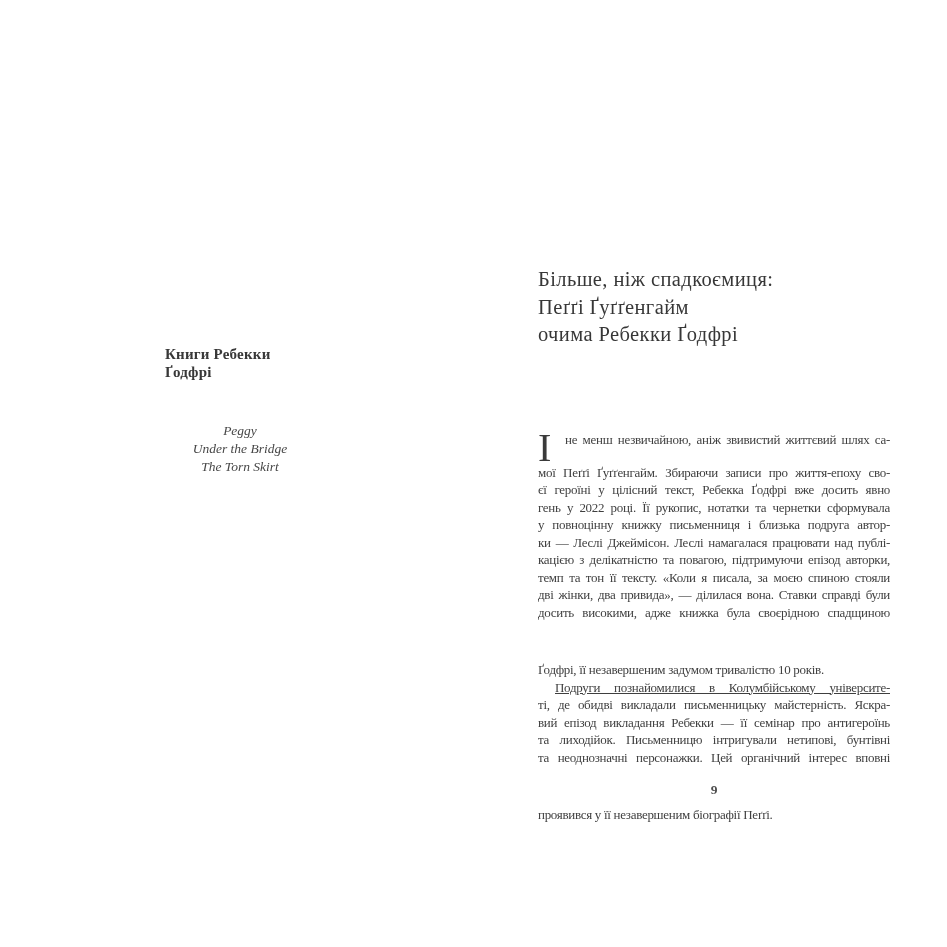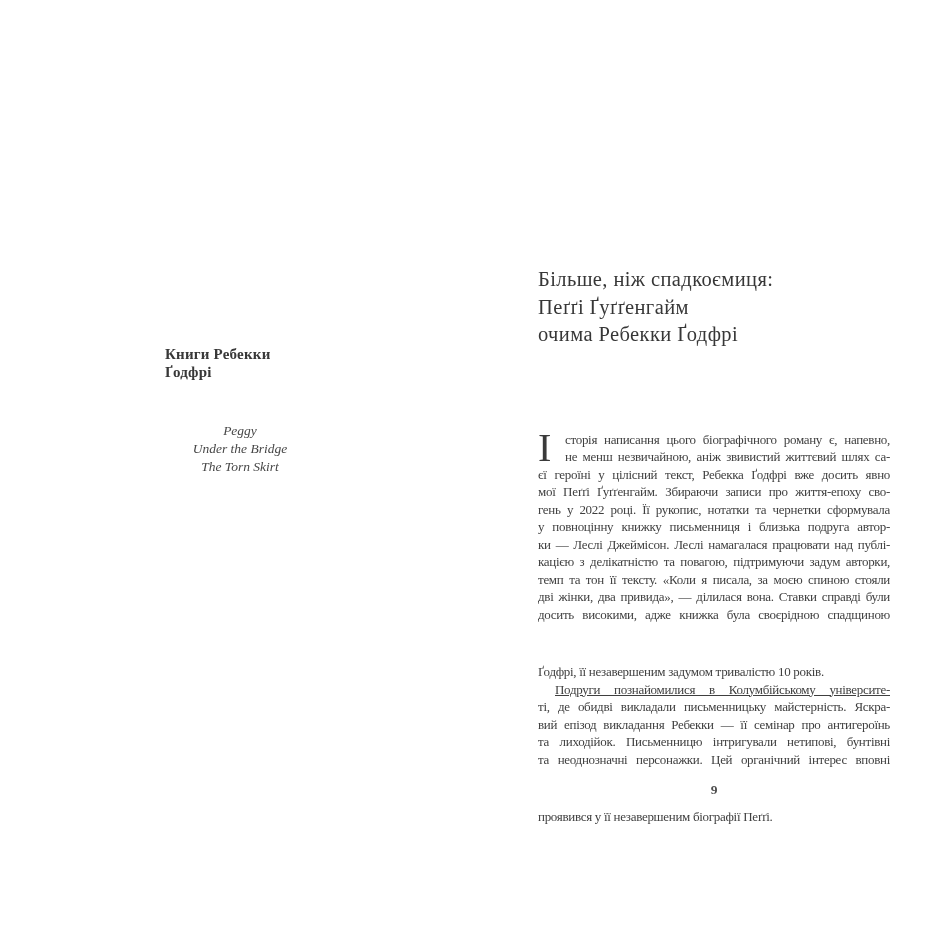--- a/index.html
+++ b/index.html
@@ -72,31 +72,30 @@
     <div class="chapter-title">
         <div class="title-line">Більше, ніж спадкоємиця:</div>
         <div class="title-line">Пеґґі Ґуґґенгайм</div>
         <div class="title-line">очима Ребекки Ґодфрі</div>
       </div>
 
     <div class="body-text">
       <div class="p1-top">
         <div class="drop-cap">І</div>
         <div class="beside jlgroup">
-            <div class="jl">сторія написання цього біографічного роману є, напевно,</div>
             <div class="jl">не менш незвичайною, аніж звивистий життєвий шлях са-</div>
           </div>
       </div>
       <div class="endpara">
+          <div class="jl">мої Пеґґі Ґуґґенгайм. Збираючи записи про життя-епоху сво-</div>
           <div class="jl">єї героїні у цілісний текст, Ребекка Ґодфрі вже досить явно</div>
-          <div class="jl">мої Пеґґі Ґуґґенгайм. Збираючи записи про життя-епоху сво-</div>
           <div class="jl">гень у 2022 році. Її рукопис, нотатки та чернетки сформувала</div>
           <div class="jl">у повноцінну книжку письменниця і близька подруга автор-</div>
           <div class="jl">ки — Леслі Джеймісон. Леслі намагалася працювати над публі-</div>
-          <div class="jl">кацією з делікатністю та повагою, підтримуючи задум авторки,</div>
+          <div class="jl">кацією з делікатністю та повагою, підтримуючи епізод авторки,</div>
           <div class="jl">темп та тон її тексту. «Коли я писала, за моєю спиною стояли</div>
           <div class="jl">дві жінки, два привида», — ділилася вона. Ставки справді були</div>
           <div class="jl">досить високими, адже книжка була своєрідною спадщиною</div>
           <div class="jl">Ґодфрі, її незавершеним задумом тривалістю 10 років.</div>
         </div>
       <div class="endpara para2">
           <div class="jl">Подруги познайомилися в Колумбійському університе-</div>
           <div class="jl">ті, де обидві викладали письменницьку майстерність. Яскра-</div>
           <div class="jl">вий епізод викладання Ребекки — її семінар про антигероїнь</div>
           <div class="jl">та лиходійок. Письменницю інтригували нетипові, бунтівні</div>

